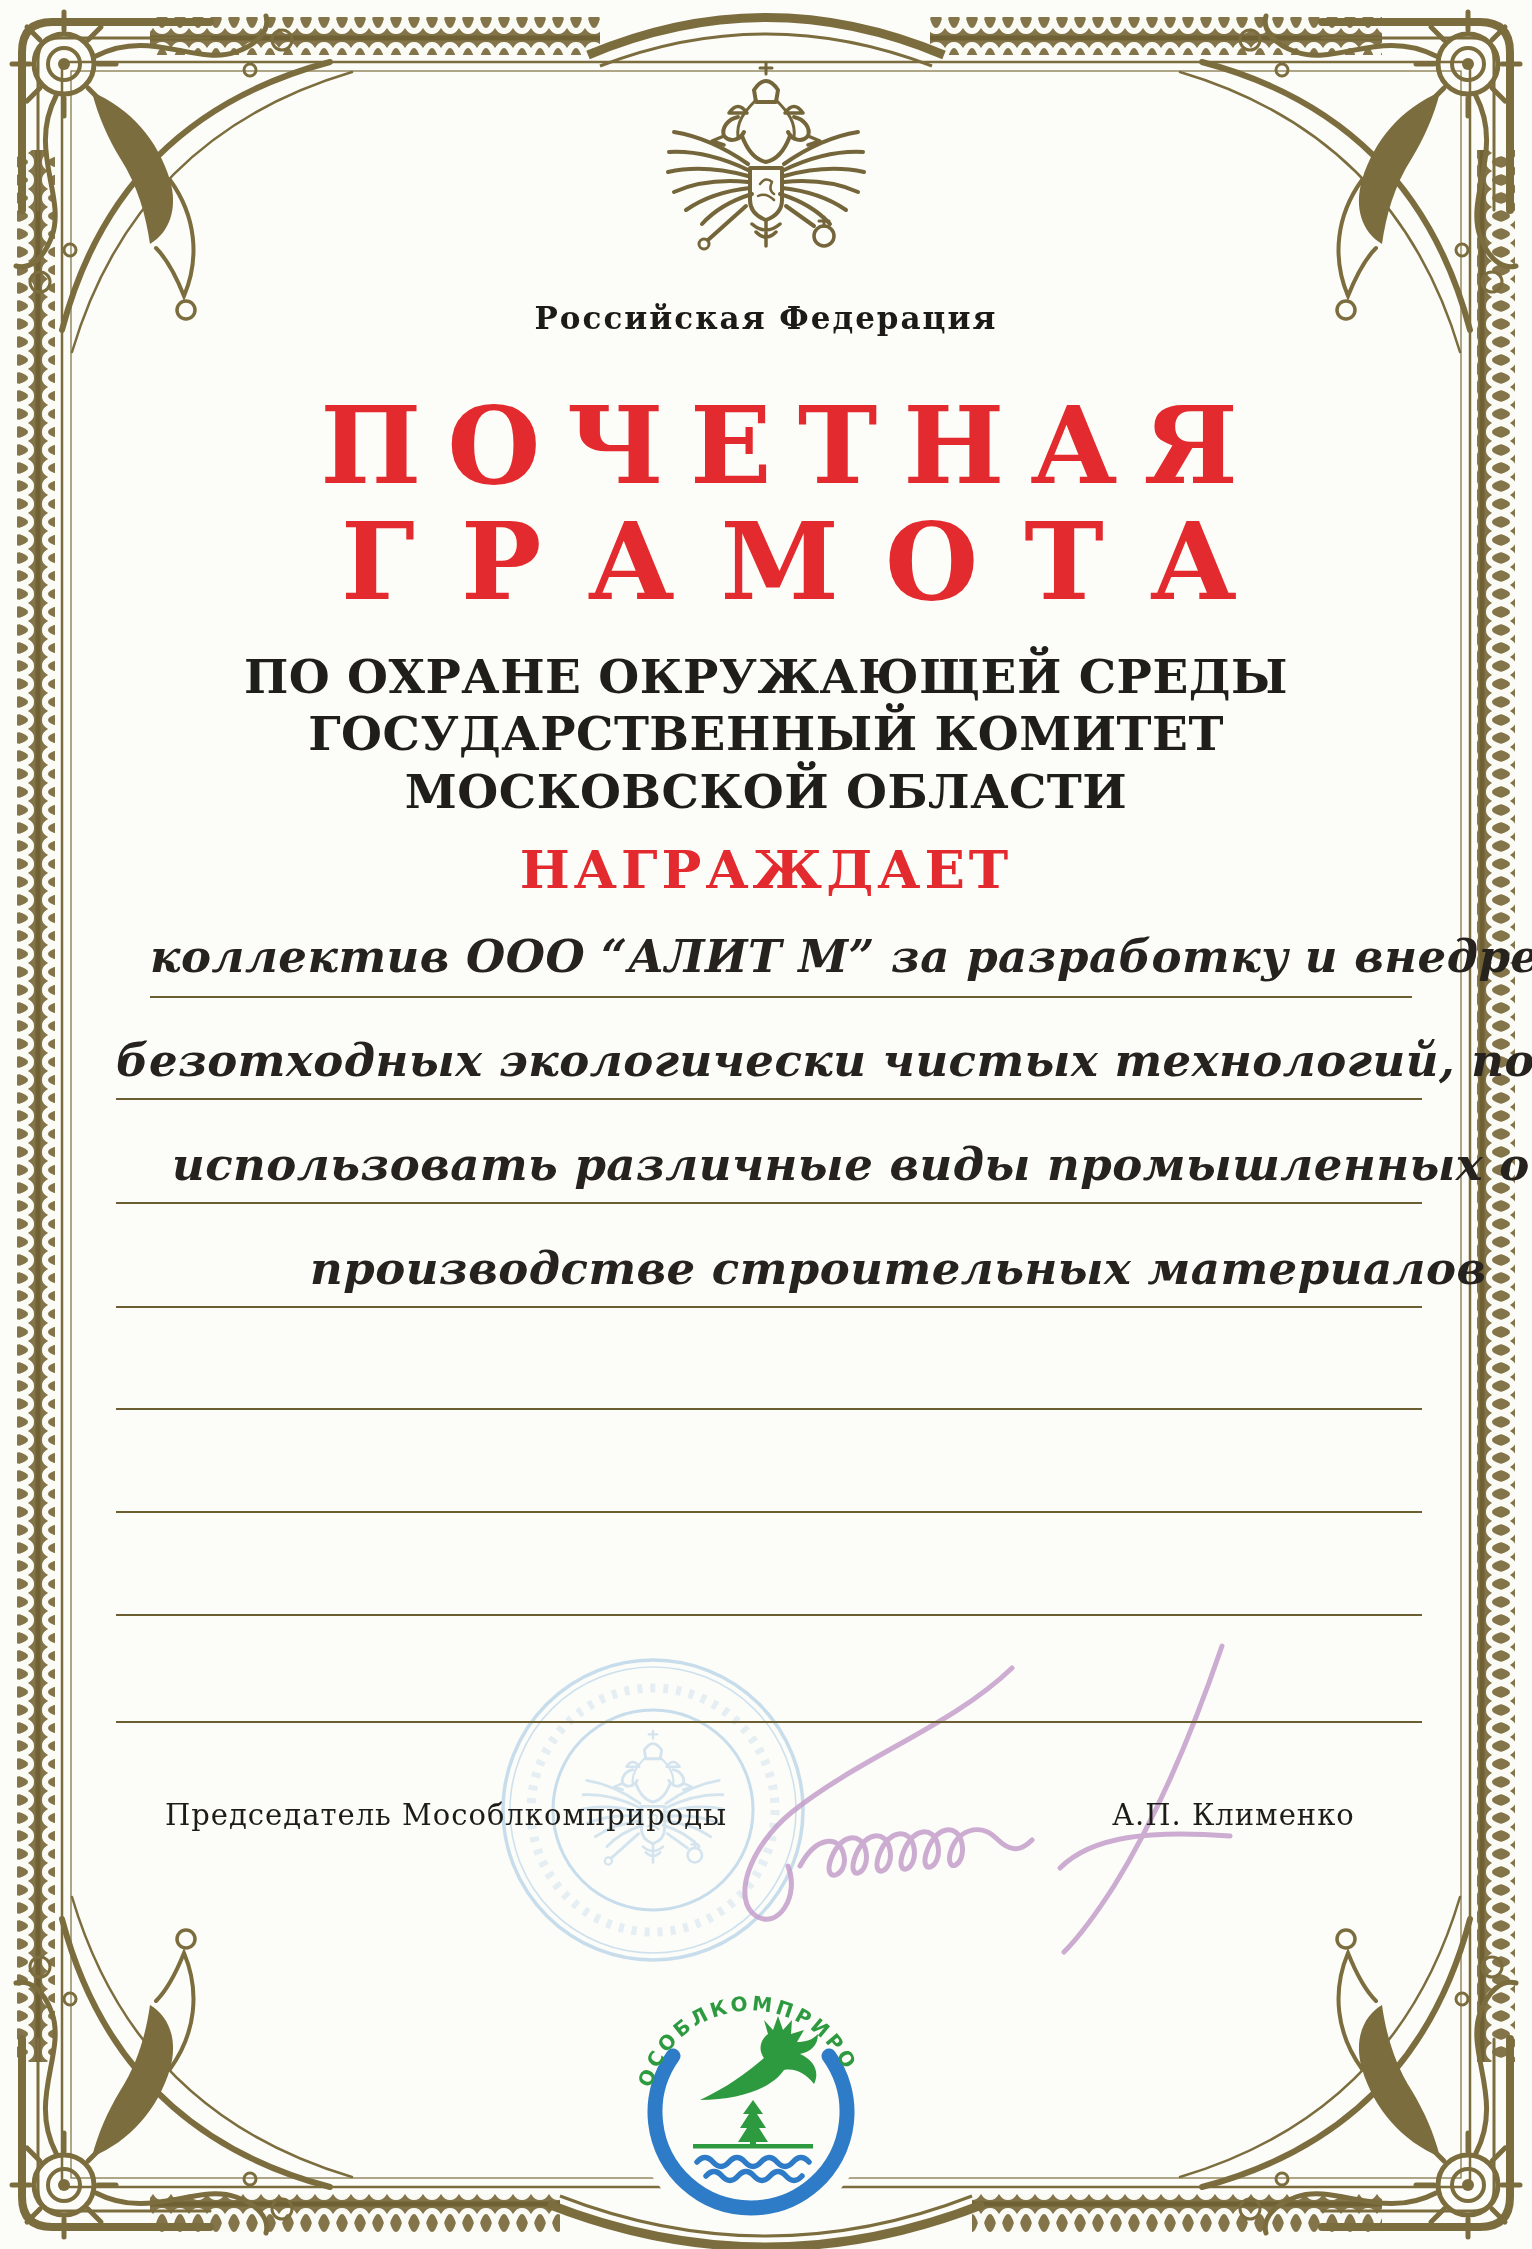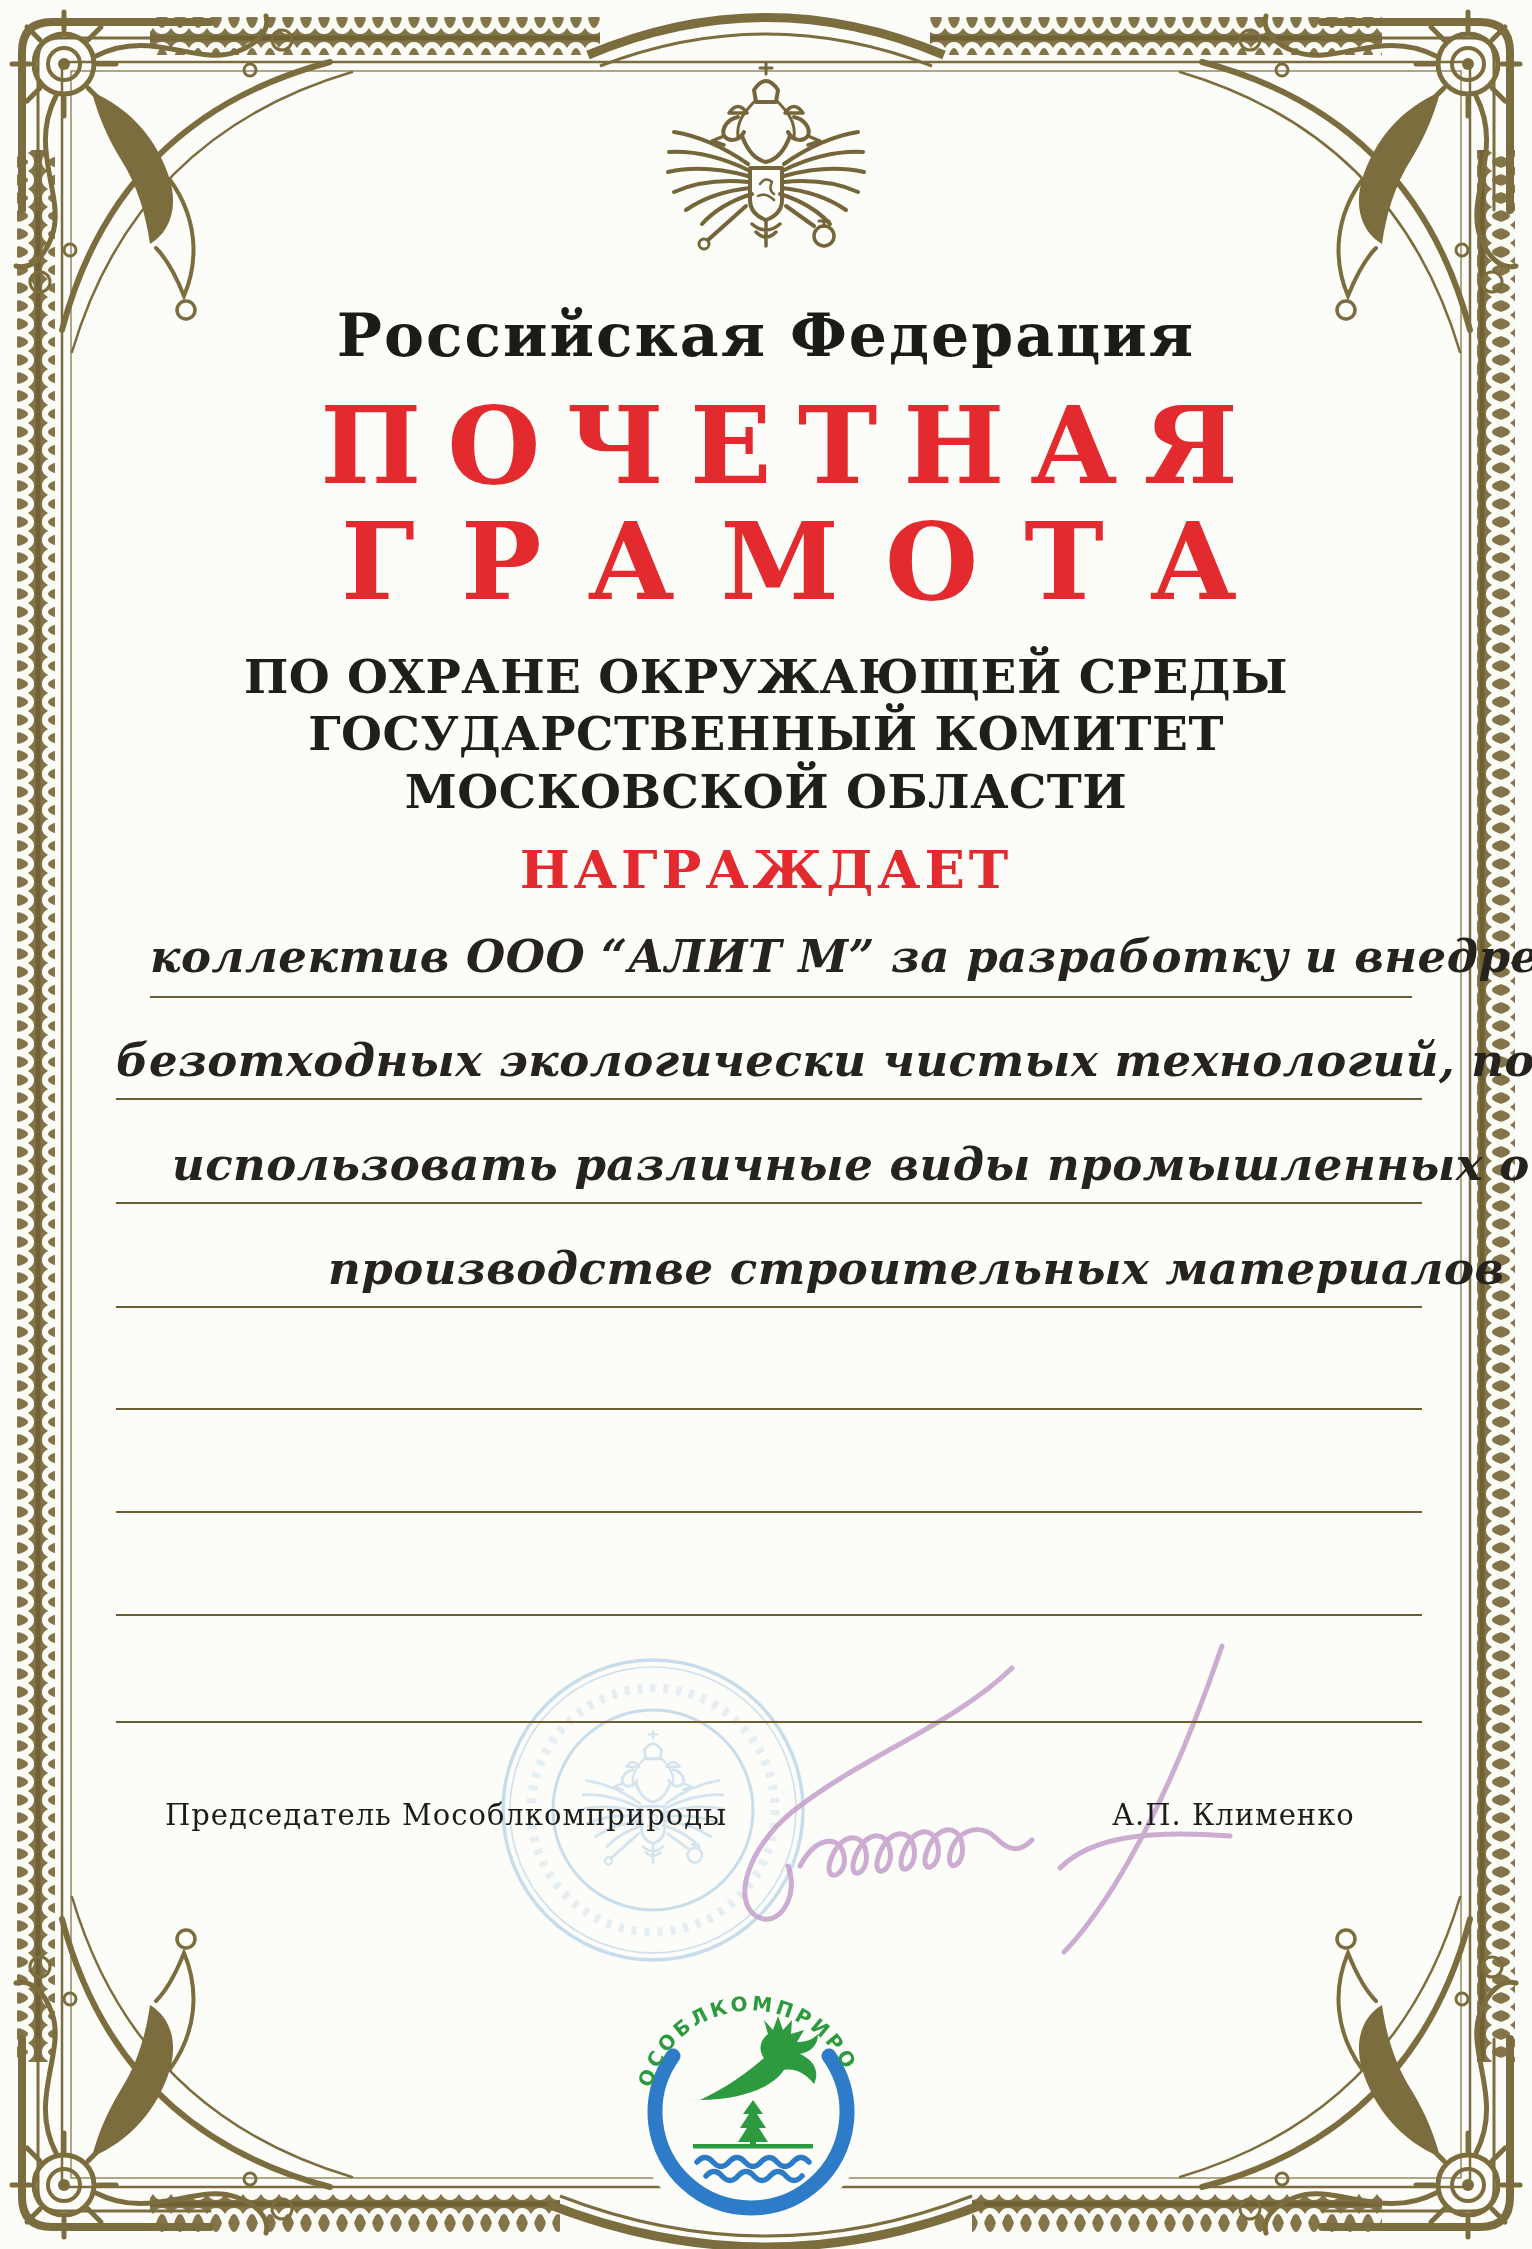--- a/index.html
+++ b/index.html
@@ -4,21 +4,21 @@
 <style>
   html,body { margin:0; padding:0; background:#e8e6df; }
   .page {
     position:relative; width:1532px; height:2249px;
     background:#fcfcf8; overflow:hidden;
     font-family:"DejaVu Serif","Liberation Serif",serif;
   }
   .decor { position:absolute; left:0; top:0; width:1532px; height:2249px; z-index:1; }
   .txt { position:absolute; z-index:2; white-space:nowrap; }
   .center { left:0; width:100%; text-align:center; }
-  .country { top:300px; font-size:60px; font-weight:bold; letter-spacing:2px; color:#1d1b18; }
+  .country { top:300px; font-size:31px; font-weight:bold; letter-spacing:2px; color:#1d1b18; }
   .title  { color:#e32b2f; font-weight:bold; line-height:1; }
   .title.l1 { top:392px; font-size:107px; letter-spacing:26px; padding-left:26px; }
   .title.l2 { top:508px; font-size:107px; letter-spacing:46px; padding-left:46px; }
   .issuer { top:648px; font-size:47px; font-weight:bold; color:#201e1b; line-height:1.22; letter-spacing:0.5px; }
   .verb { top:838px; font-size:53px; font-weight:bold; color:#e32b2f; letter-spacing:4px; }
   .fill-line { font-style:italic; font-weight:bold; font-size:45px; color:#26221e; letter-spacing:0.5px; }
   .rule { position:absolute; z-index:2; height:2px; background:#6b5e31; }
   .sig { font-size:29px; color:#1e1c19; letter-spacing:1px; }
 </style>
 </head>
@@ -171,21 +171,21 @@
   <div class="txt center issuer">
     <div>ПО ОХРАНЕ ОКРУЖАЮЩЕЙ СРЕДЫ</div>
     <div>ГОСУДАРСТВЕННЫЙ КОМИТЕТ</div>
     <div>МОСКОВСКОЙ ОБЛАСТИ</div>
   </div>
   <div class="txt center verb">НАГРАЖДАЕТ</div>
 
   <div class="txt fill-line" style="top:930px;left:150px;">коллектив ООО “АЛИТ М” за разработку и внедрение</div>
   <div class="txt fill-line" style="top:1034px;left:116px;">безотходных экологически чистых технологий, позволяющих</div>
   <div class="txt fill-line" style="top:1138px;left:172px;">использовать различные виды промышленных отходов в</div>
-  <div class="txt fill-line" style="top:1242px;left:328px;">производстве строительных материалов</div>
+  <div class="txt fill-line" style="top:1242px;left:310px;">производстве строительных материалов</div>
 
   <div class="rule" style="top:996px;left:150px;width:1262px;"></div>
   <div class="rule" style="top:1098px;left:116px;width:1306px;"></div>
   <div class="rule" style="top:1202px;left:116px;width:1306px;"></div>
   <div class="rule" style="top:1306px;left:116px;width:1306px;"></div>
   <div class="rule" style="top:1408px;left:116px;width:1306px;"></div>
   <div class="rule" style="top:1511px;left:116px;width:1306px;"></div>
   <div class="rule" style="top:1614px;left:116px;width:1306px;"></div>
   <div class="rule" style="top:1721px;left:116px;width:1306px;"></div>
 

